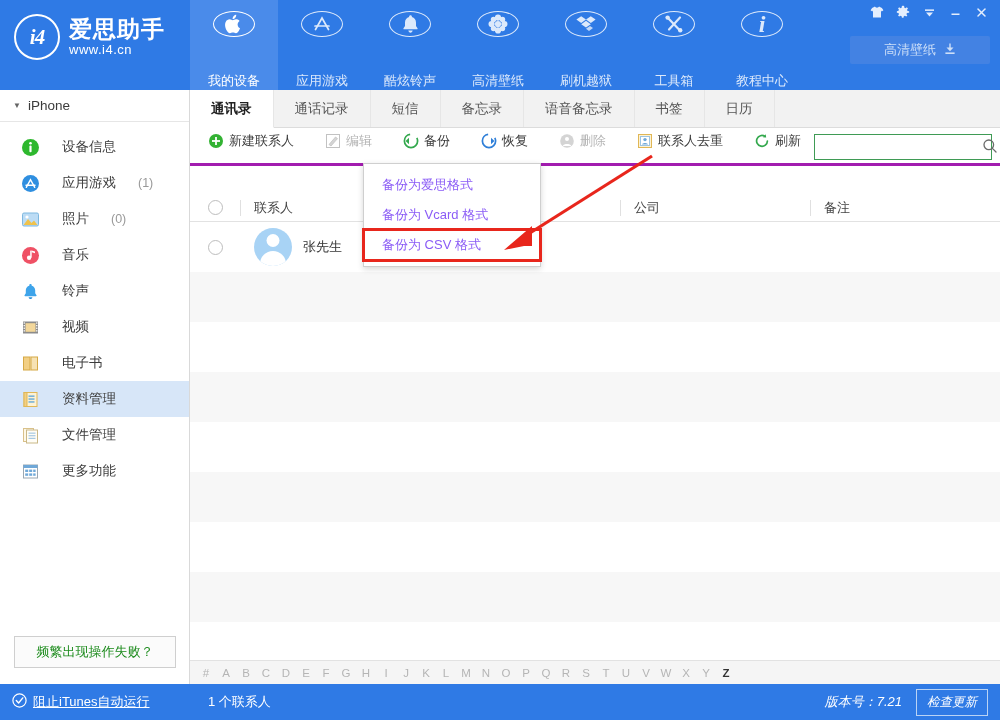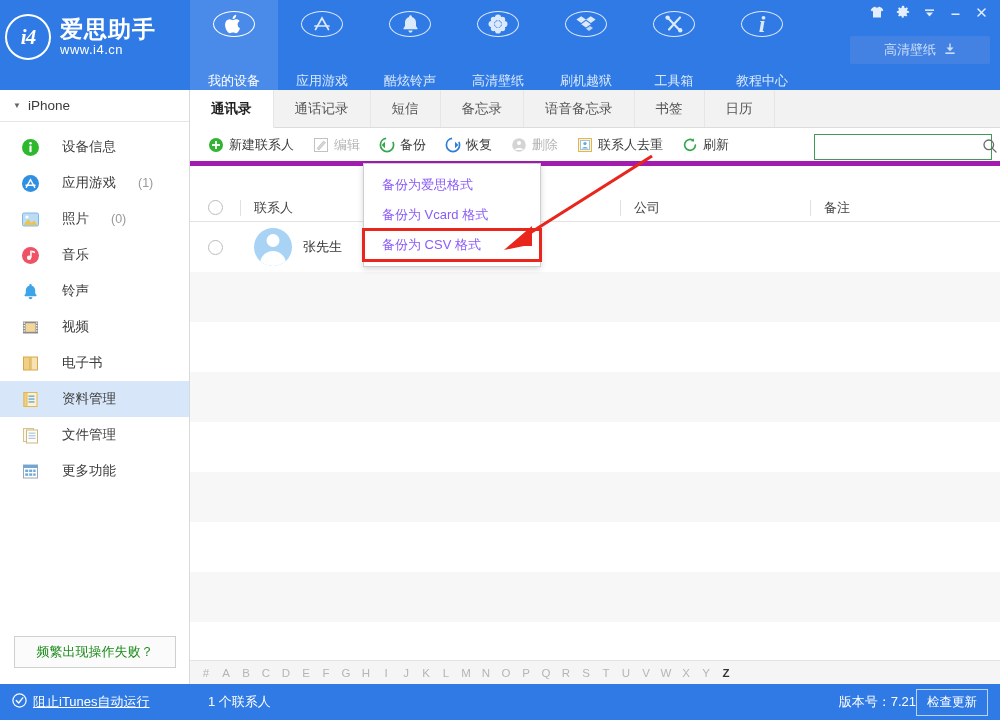--- a/index.html
+++ b/index.html
@@ -13,21 +13,21 @@
   }
   #app { position:relative; width:1000px; height:720px; }
 
   
   .header {
     position:absolute; left:0; top:0; width:1000px; height:90px;
     background:#2f7ae5;
   }
   .logo-area {
     position:absolute; left:0; top:0; width:190px; height:74px;
-    display:flex; align-items:center; padding-left:5px;
+    display:flex; align-items:center; padding-left:14px;
   }
   .logo-circle {
     width:46px; height:46px; border-radius:50%;
     border:2.5px solid #ffffff; color:#fff;
     display:flex; align-items:center; justify-content:center;
     font-size:21px; font-weight:bold; font-style:italic;
     font-family:"Liberation Serif", serif;
     letter-spacing:-1px;
   }
   .logo-text { margin-left:9px; color:#fff; }
@@ -110,23 +110,23 @@
     padding:0 21px; display:flex; align-items:center;
     font-size:13.5px; color:#555; cursor:pointer;
     border-right:1px solid #e6e6e6;
   }
   .tab.active {
     background:#ffffff; color:#222; font-weight:bold;
     border-bottom:1px solid #fff; margin-bottom:-1px;
   }
 
   .toolbar {
-    height:38px; display:flex; align-items:center; gap:0;
+    height:38px; display:flex; align-items:flex-start; gap:12px;
     padding-left:8px; position:relative; background:#fff;
-    border-bottom:5px solid #a21caf;
+    border-bottom:3px solid #a21caf;
   }
   .tb-btn {
     display:flex; align-items:center; gap:5px;
     padding:0 9px; height:26px; font-size:13px; color:#3b3b3b; cursor:pointer;
   }
   .tb-btn.disabled { color:#b4b4b4; cursor:default; }
   .tb-ico { width:17px; height:17px; display:flex; align-items:center; justify-content:center; }
 
   .search-box {
     position:absolute; right:8px; top:6px;
@@ -199,21 +199,21 @@
     background:#2f7ae5; color:#fff; font-size:13px;
     display:flex; align-items:center;
   }
   .foot-itunes {
     width:190px; display:flex; align-items:center; gap:6px; padding-left:12px;
     cursor:pointer;
   }
   .foot-itunes span.lbl { text-decoration:underline; }
   .foot-count { padding-left:18px; }
   .foot-right {
-    margin-left:auto; display:flex; align-items:center; padding-right:12px;
+    margin-left:auto; display:flex; align-items:center; gap:14px; padding-right:12px;font-style:italic;
   }
   .update-btn {
     border:1px solid #b9d3f5; padding:4px 10px; font-size:12.5px; cursor:pointer;
   }
 </style>
 </head>
 <body>
 
 <div id="app">
 

